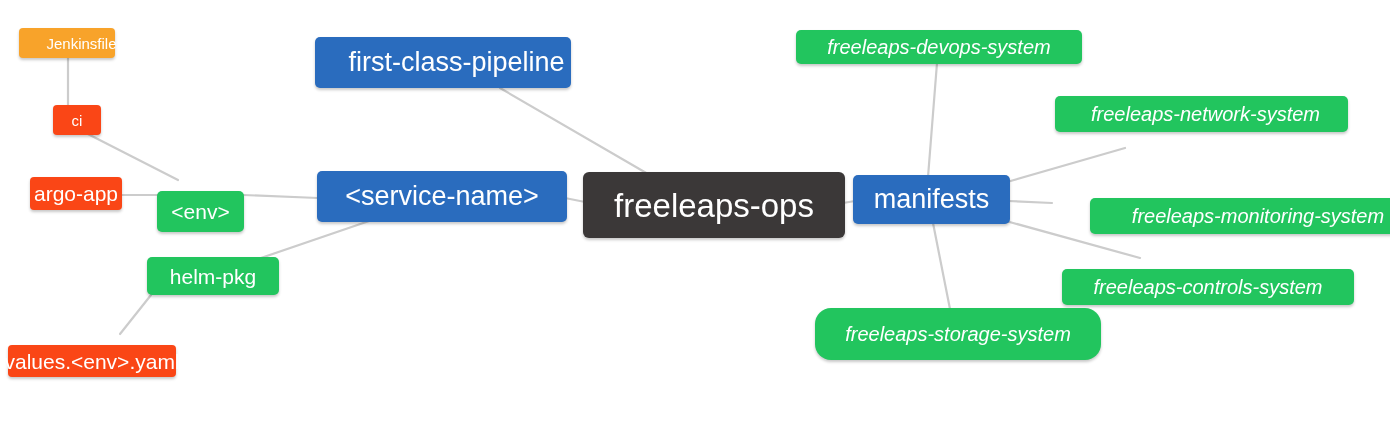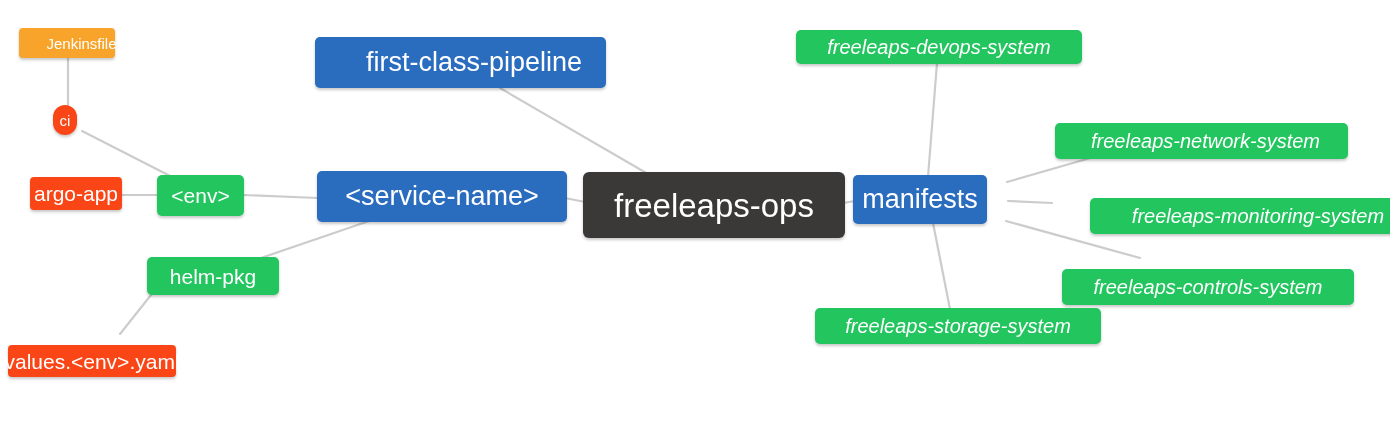--- a/index.html
+++ b/index.html
@@ -66,28 +66,28 @@
     <line x1="565" y1="198" x2="585" y2="202"></line>
     <line x1="843" y1="203" x2="855" y2="201"></line>
     <line x1="928" y1="177" x2="937" y2="63"></line>
     <line x1="1007" y1="182" x2="1125" y2="148"></line>
     <line x1="1008" y1="201" x2="1052" y2="203"></line>
     <line x1="1006" y1="221" x2="1140" y2="258"></line>
     <line x1="933" y1="223" x2="950" y2="309"></line>
   </svg>
 
   <div class="node c-orange fs-sm" style="left:19px;   top:28px;  width:96px;  height:30px;padding-left:29px;">Jenkinsfile</div>
-  <div class="node c-red fs-sm" style="left:53px;   top:105px; width:24px;  height:30px;border-radius:13px;">ci</div>
+  <div class="node c-red fs-sm" style="left:53px;   top:105px; width:48px;  height:30px;">ci</div>
   <div class="node c-red fs-sm2" style="left:30px;   top:177px; width:92px;  height:33px;">argo-app</div>
-  <div class="node c-green fs-l2" style="left:157px;  top:175px; width:87px;  height:41px;text-align:right;">&lt;env&gt;</div>
+  <div class="node c-green fs-l2" style="left:157px;  top:191px; width:87px;  height:41px;text-align:right;">&lt;env&gt;</div>
   <div class="node c-green fs-l2" style="left:147px;  top:257px; width:132px; height:38px;">helm-pkg</div>
   <div class="node c-red fs-sm2" style="left:8px;    top:345px; width:168px; height:32px;">values.&lt;env&gt;.yaml</div>
-  <div class="node c-blue fs-l1" style="left:315px;  top:37px;  width:291px; height:51px;padding-left:27px;">first-class-pipeline</div>
+  <div class="node c-blue fs-l1" style="left:315px;  top:37px;  width:256px; height:51px;padding-left:27px;">first-class-pipeline</div>
   <div class="node c-blue fs-l1" style="left:317px;  top:171px; width:250px; height:51px;">&lt;service-name&gt;</div>
   <div class="node c-dark fs-root" style="left:583px;  top:172px; width:262px; height:66px;">freeleaps-ops</div>
-  <div class="node c-blue fs-l1" style="left:853px;  top:175px; width:134px; height:49px;">manifests</div>
+  <div class="node c-blue fs-l1" style="left:853px;  top:175px; width:157px; height:49px;">manifests</div>
   <div class="node c-green fs-sys" style="left:796px;  top:30px;  width:286px; height:34px;">freeleaps-devops-system</div>
-  <div class="node c-green fs-sys" style="left:1055px; top:123px; width:293px; height:36px;padding-left:8px;">freeleaps-network-system</div>
+  <div class="node c-green fs-sys" style="left:1055px; top:96px; width:293px; height:36px;padding-left:8px;">freeleaps-network-system</div>
   <div class="node c-green fs-sys" style="left:1050px; top:198px; width:336px; height:36px;margin-left:40px;">freeleaps-monitoring-system</div>
   <div class="node c-green fs-sys" style="left:1062px; top:257px; width:292px; height:36px;margin-top:12px;">freeleaps-controls-system</div>
-  <div class="node c-green fs-sys" style="left:815px;  top:308px; width:286px; height:36px;">freeleaps-storage-system</div>
+  <div class="node c-green fs-sys" style="left:815px;  top:308px; width:286px; height:52px;border-radius:16px;">freeleaps-storage-system</div>
 
 </div>
 
 </body></html>

